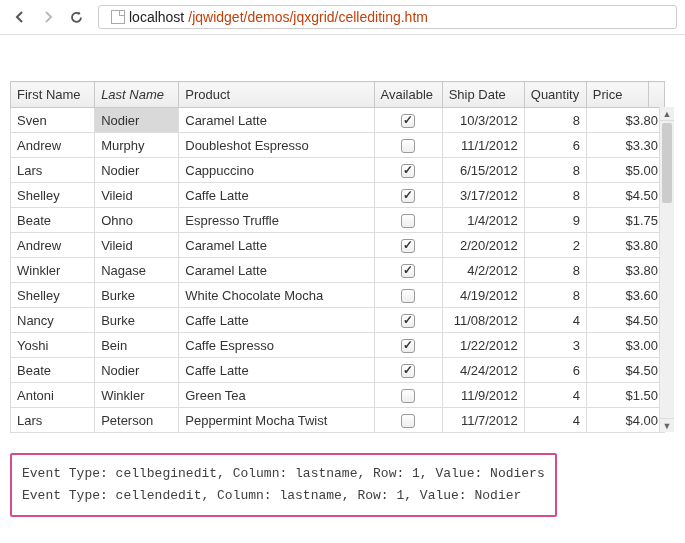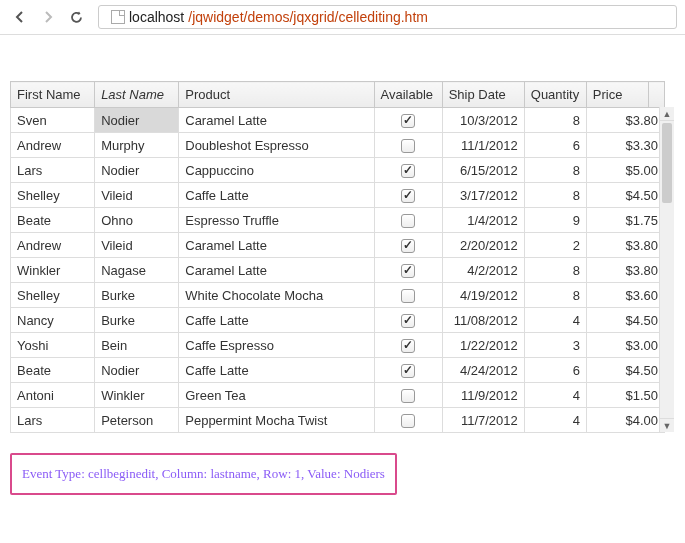--- a/index.html
+++ b/index.html
@@ -28,21 +28,21 @@
 .col-qt { width: 62px; }
 .col-pc { width: 62px; }
 .col-sb { width: 16px; border-left: 1px solid #c9c9c9; }
 .checkbox { display: inline-block; width: 14px; height: 14px; border: 1px solid #999; border-radius: 3px; background: linear-gradient(#fff, #eee); position: relative; vertical-align: middle; }
 .checkbox.checked::after { content: '✓'; position: absolute; top: -2px; left: 1px; font-size: 12px; color: #333; font-weight: bold; }
 .vscroll { position: absolute; right: 1px; top: 26px; bottom: 1px; width: 15px; background: #f0f0f0; border-left: 1px solid #ddd; }
 .vscroll .arrow { height: 14px; display: flex; align-items: center; justify-content: center; font-size: 9px; color: #666; cursor: pointer; }
 .vscroll .arrow.up { border-bottom: 1px solid #ddd; }
 .vscroll .arrow.down { position: absolute; bottom: 0; width: 100%; border-top: 1px solid #ddd; }
 .vscroll .thumb { position: absolute; top: 16px; left: 2px; right: 2px; height: 80px; background: #ccc; border-radius: 2px; }
-.event-log { margin-top: 20px; border: 2px solid #d94a8c; border-radius: 2px; padding: 8px 10px; display: inline-block; font-family: Liberation Serif, serif; font-size: 13px; color: #8b5cf6; line-height: 1.7; }
+.event-log { margin-top: 20px; border: 2px solid #d94a8c; border-radius: 2px; padding: 8px 10px; display: inline-block; font-family: Liberation Mono, monospace; font-size: 13px; color: #404040; line-height: 1.7; }
 svg { display: block; }
 </style>
 </head>
 <body>
 
 <div class="toolbar">
   <div class="nav-btn">
     <svg width="14" height="14" viewBox="0 0 14 14">
         <path d="M9 2 L4 7 L9 12" stroke="#555" stroke-width="2" fill="none"></path>
       </svg>
@@ -202,14 +202,15 @@
     </table>
     <div class="vscroll">
       <div class="arrow up">▲</div>
       <div class="thumb"></div>
       <div class="arrow down">▼</div>
     </div>
   </div>
 
   <div class="event-log">
     <div>Event Type: cellbeginedit, Column: lastname, Row: 1, Value: Nodiers</div>
+    <div>Event Type: cellendedit, Column: lastname, Row: 1, Value: Nodier</div>
   </div>
 </div>
 
 </body></html>

